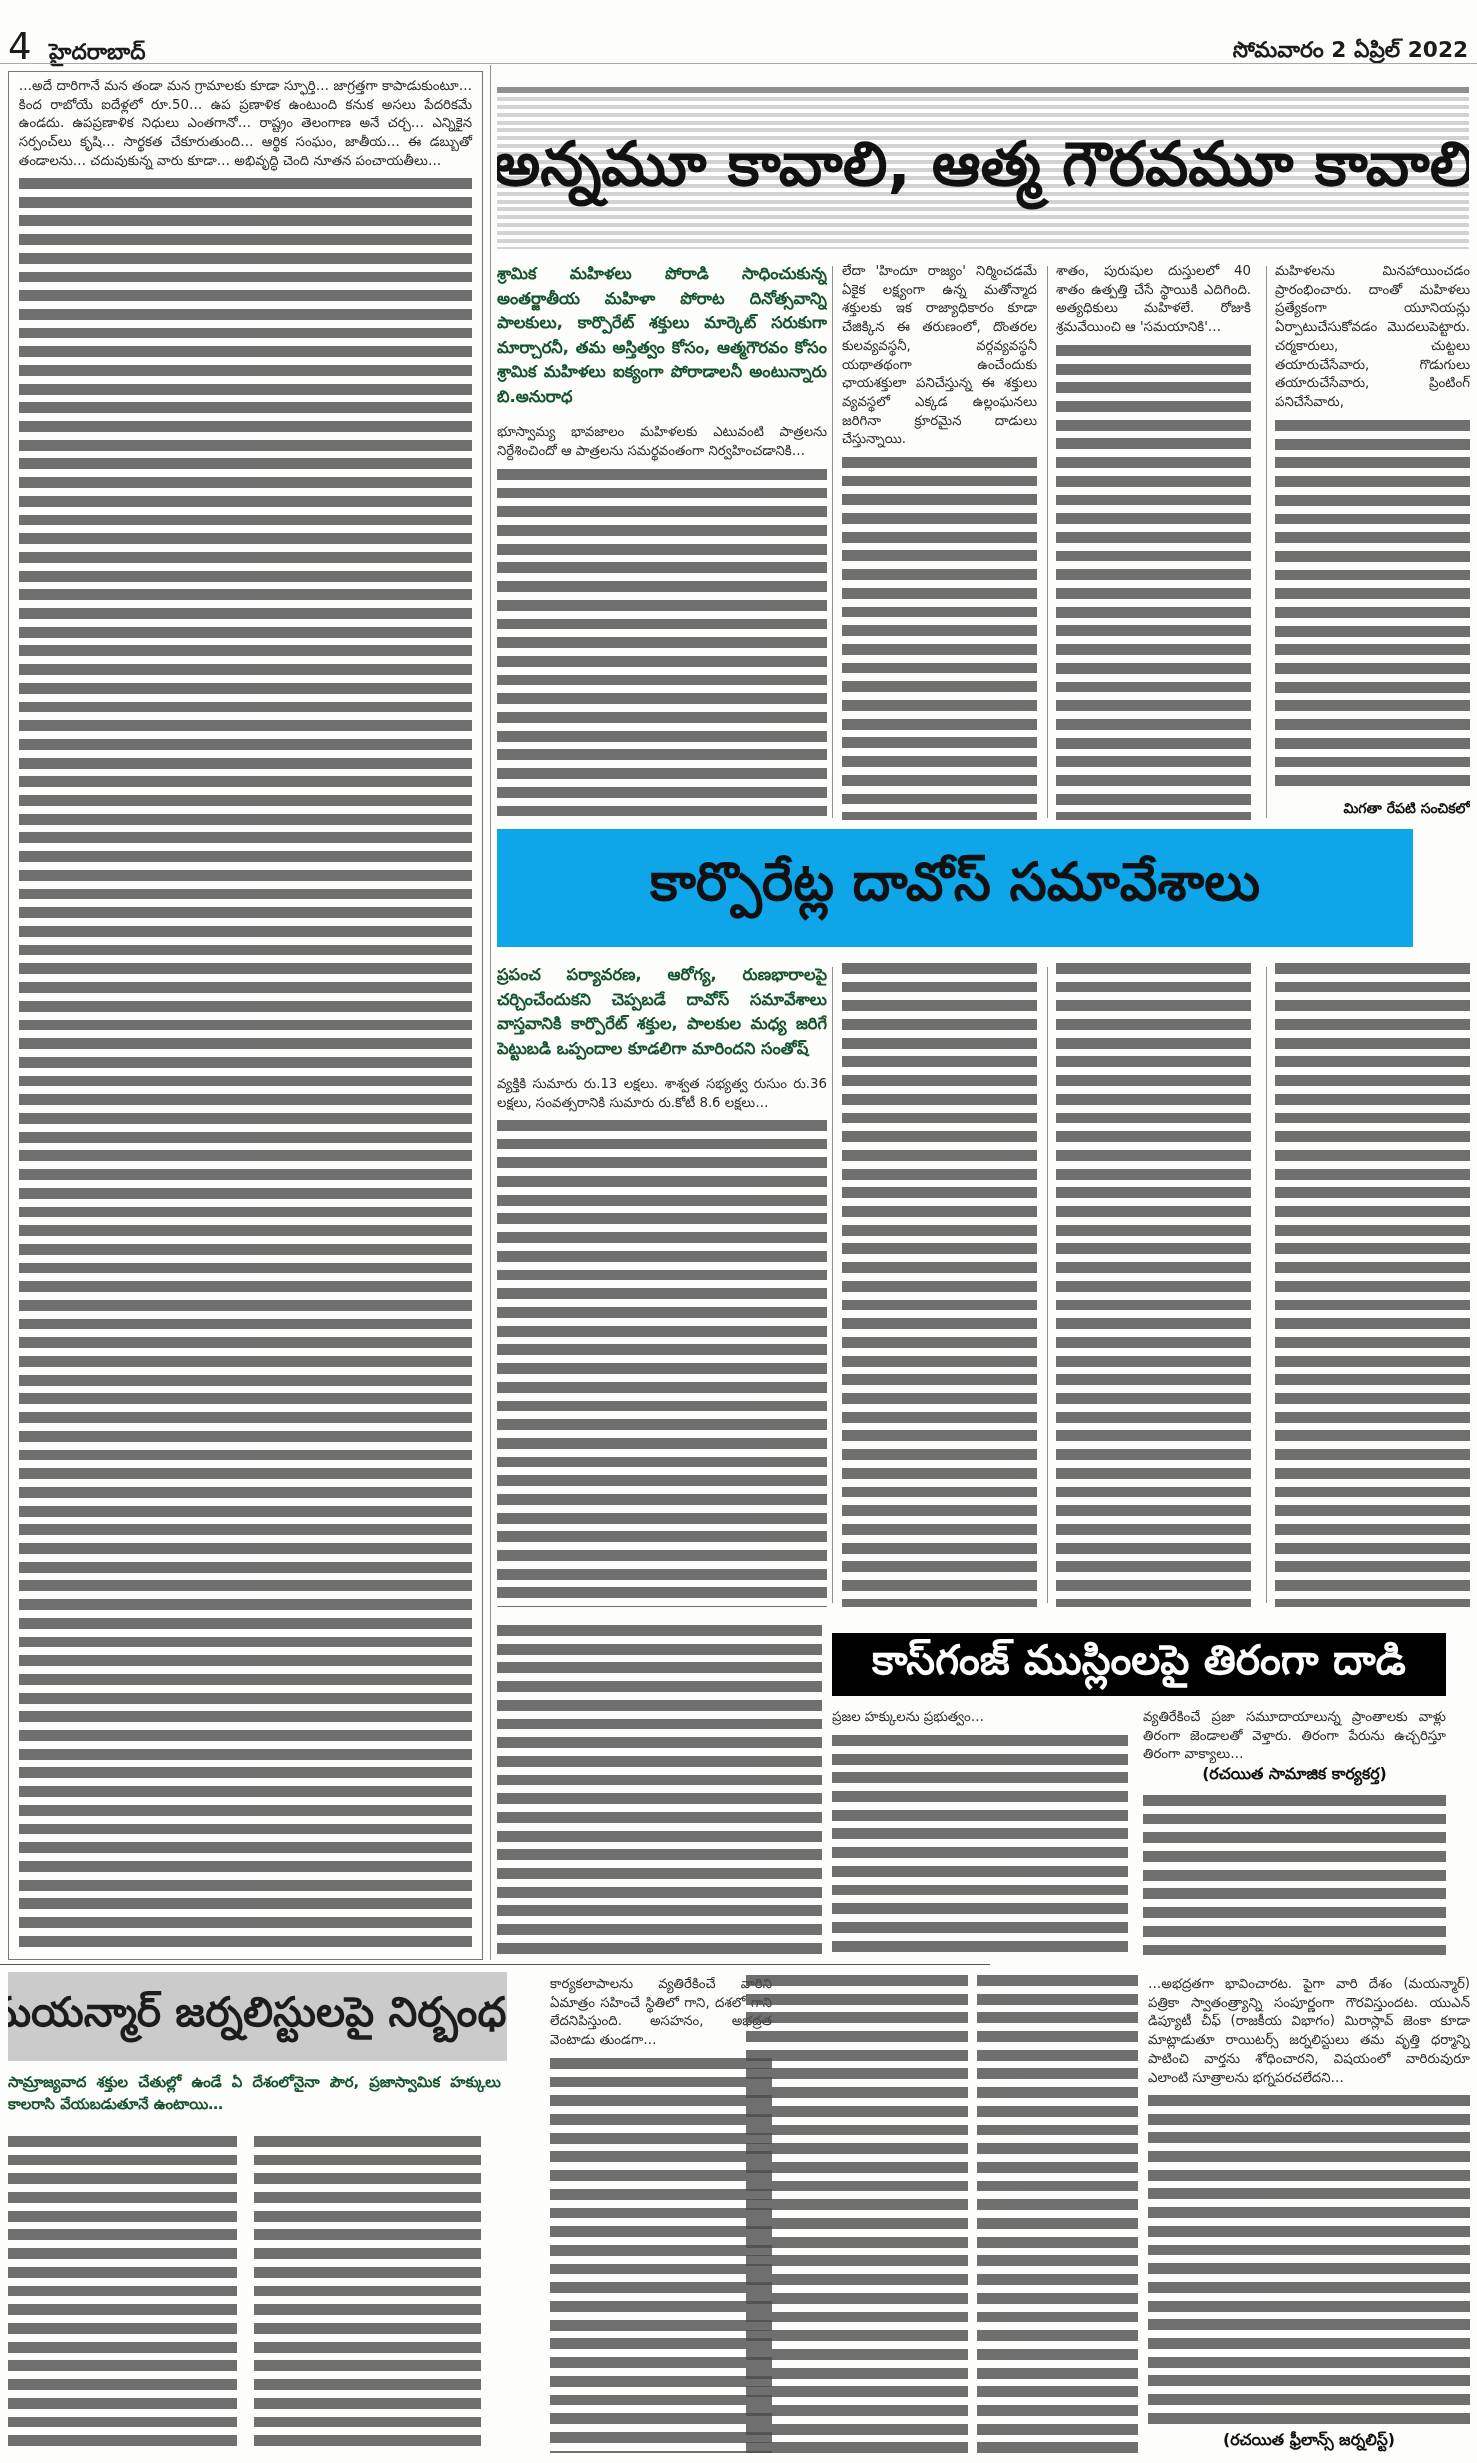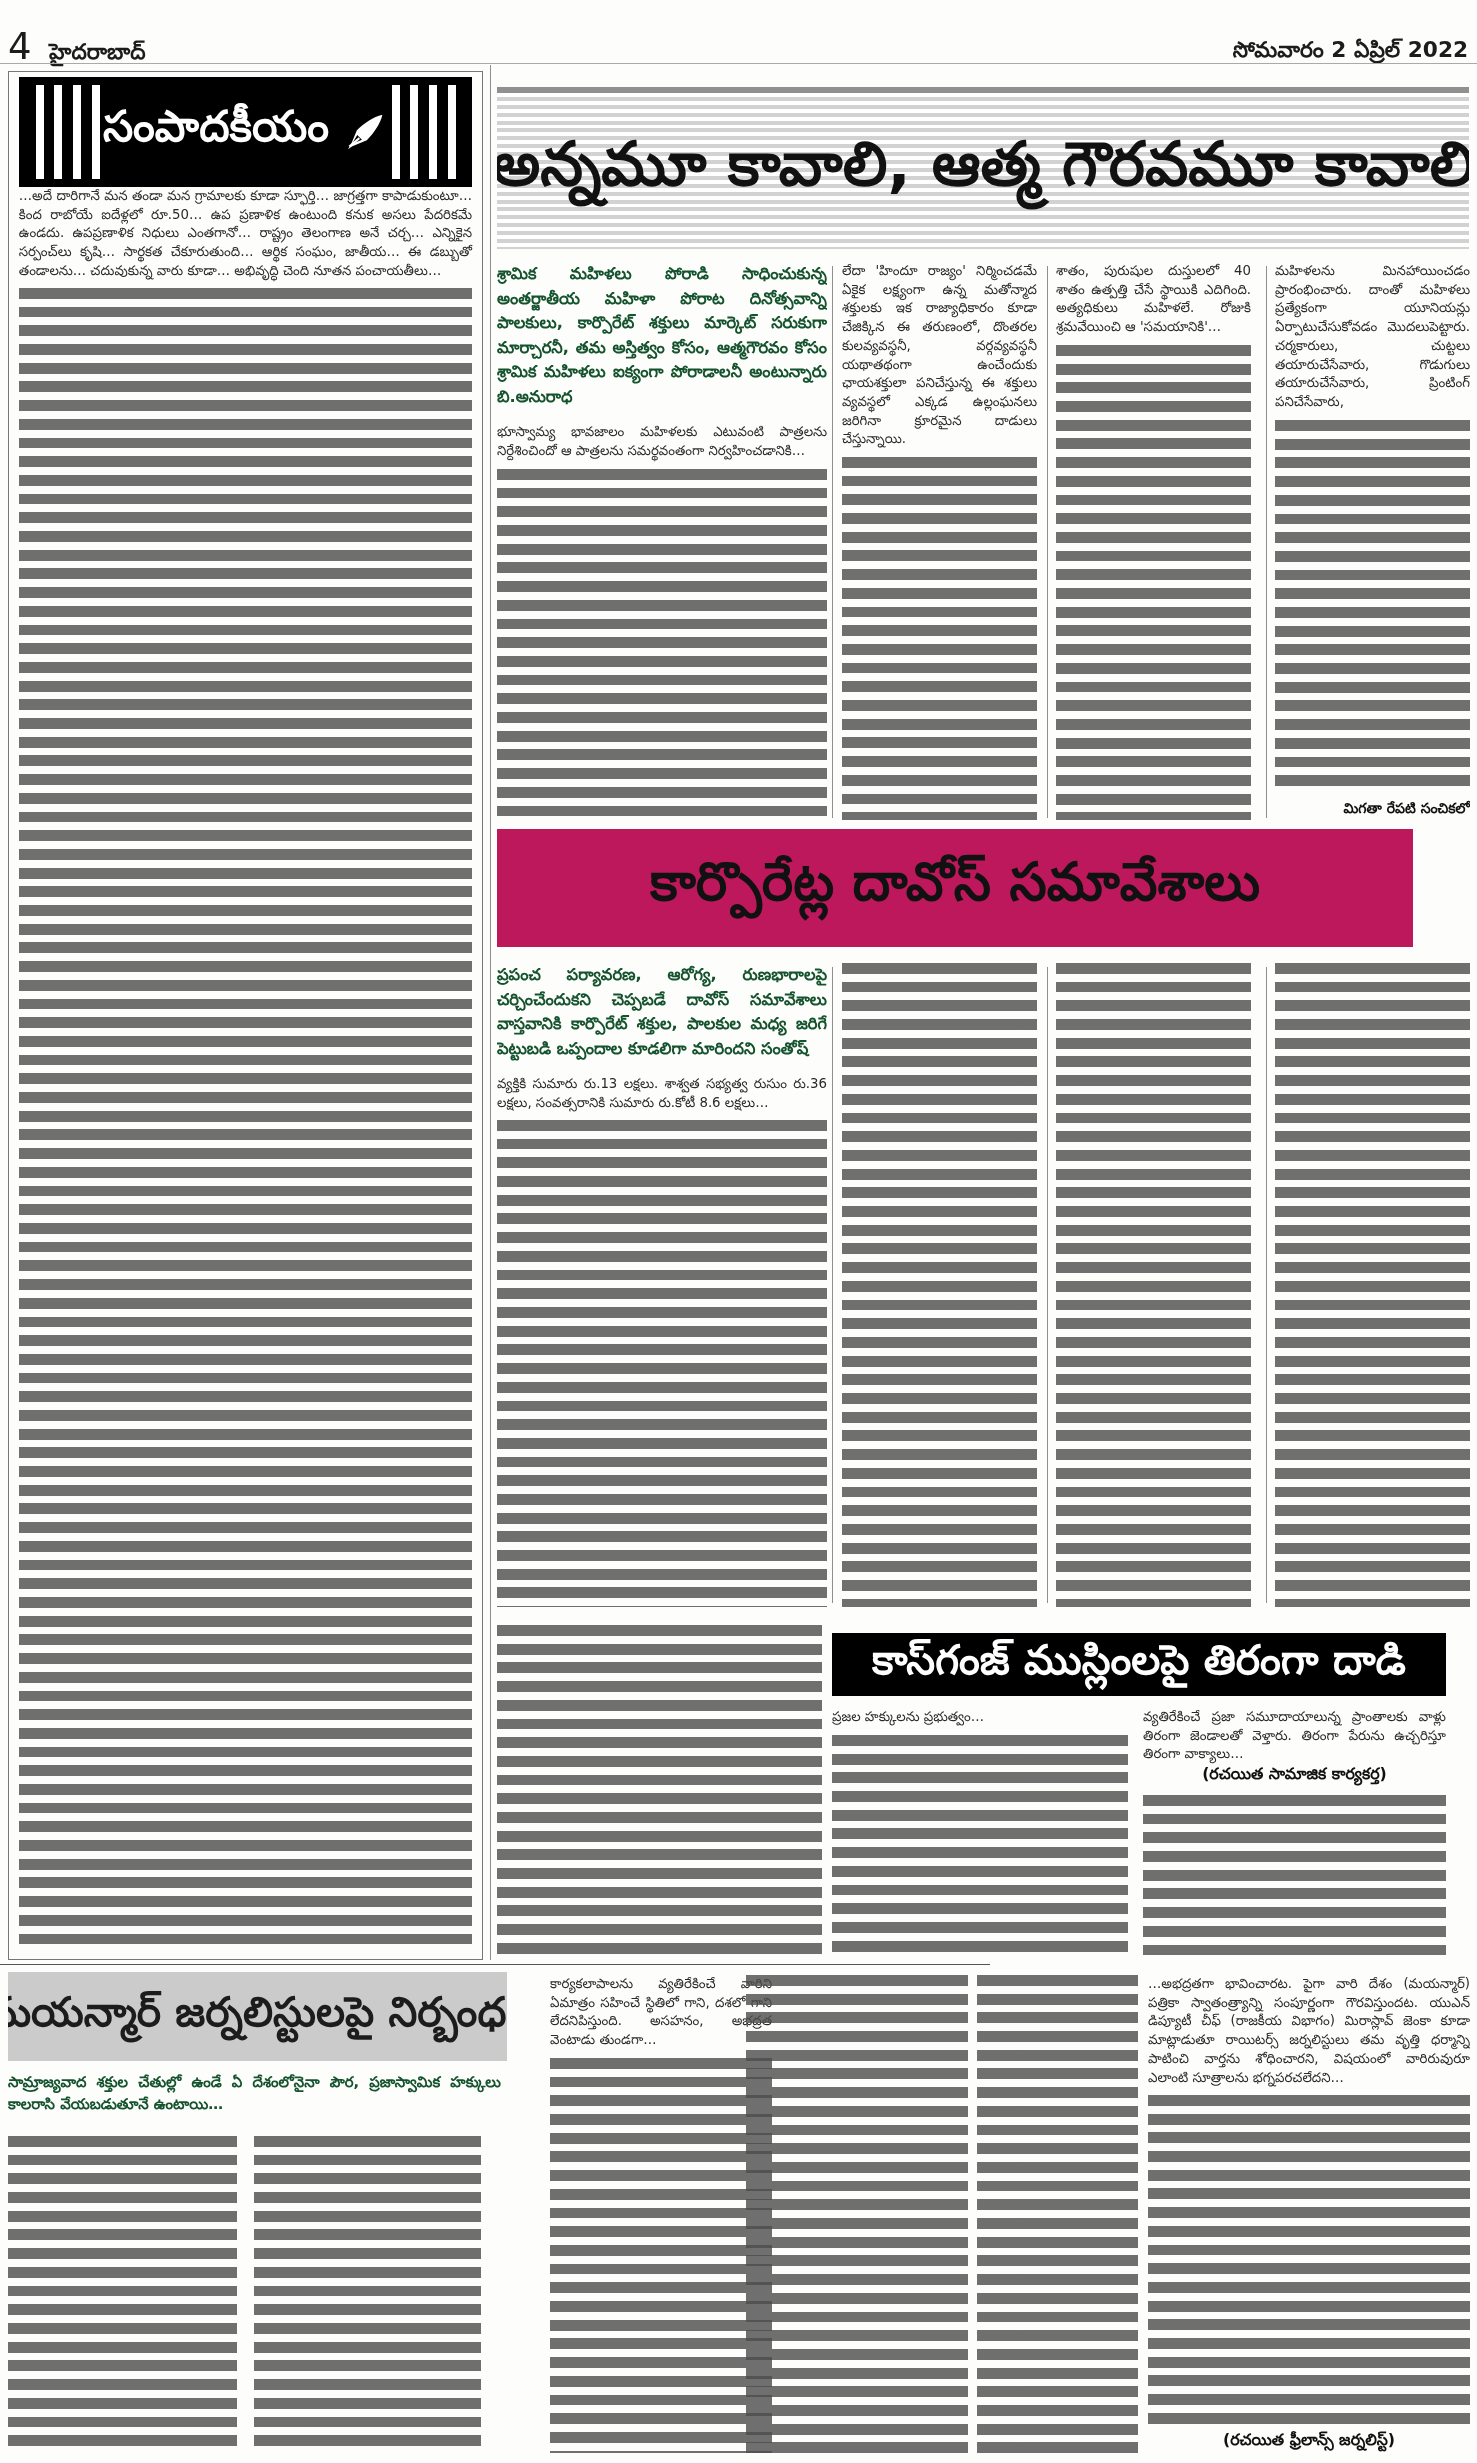--- a/index.html
+++ b/index.html
@@ -22,21 +22,21 @@
   .ed-title{color:#fff;font-size:43px;font-weight:bold;z-index:1;white-space:nowrap;}
   .ed-headline{font-size:37px;font-weight:bold;line-height:1.2;margin:15.8px 2px 11.8px 2px;white-space:nowrap;overflow:hidden;flex:none;}
   .bodytext{font-size:13.3px;line-height:18.7px;text-align:justify;color:#2a2a2a;margin:0;}
   .fill{flex:1;margin-top:7.9px;opacity:.8;
       background:repeating-linear-gradient(180deg,#4c4c4c 0 10.8px,transparent 10.8px 18.7px);}
   .fillfixed{opacity:.8;background:repeating-linear-gradient(180deg,#4c4c4c 0 10.8px,transparent 10.8px 18.7px);}
 
   
   .band-striped{background:repeating-linear-gradient(180deg,#ffffff 0 3.9px,#d2d2d2 3.9px 7.9px);
       border-top:6.9px solid #909090;display:flex;align-items:center;justify-content:center;overflow:hidden;}
-  .band-gray{background:#be185d;display:flex;align-items:center;justify-content:center;overflow:hidden;}
+  .band-gray{background:#0ea5e9;display:flex;align-items:center;justify-content:center;overflow:hidden;}
   .band-black{background:#000;display:flex;align-items:center;justify-content:center;overflow:hidden;}
   .hl-xl{font-size:61px;font-weight:bold;white-space:nowrap;color:#111;}
   .hl-lg{font-size:53px;font-weight:bold;white-space:nowrap;color:#111;}
   .hl-md{font-size:41px;font-weight:bold;white-space:nowrap;}
   .hl-white{color:#fff;}
 
   .col{display:flex;flex-direction:column;overflow:hidden;}
   .lede{font-size:16.3px;line-height:24.6px;font-weight:bold;text-align:justify;color:#14532d;margin:0 0 13.8px 0;}
   .credit{font-size:15.8px;font-weight:bold;text-align:center;color:#111;margin-top:0;flex:none;}
   .ending{font-size:14px;font-weight:bold;text-align:right;color:#111;margin-top:7.9px;flex:none;}
@@ -45,30 +45,20 @@
 <body>
 
 <div id="page">
 
   <div class="abs hdr-num" style="left:7.9px;top:27.6px;">4</div>
   <div class="abs hdr-city" style="left:49px;top:39px;">హైదరాబాద్</div>
   <div class="abs hdr-date" style="right:9.9px;top:37px;">సోమవారం 2 ఏప్రిల్ 2022</div>
   <div class="abs rule-h" style="left:0;top:63px;width:1478px;height:1px;background:#aaa;"></div>
 
   <div class="abs editorial" style="left:7.9px;top:71px;width:475px;height:1889px;">
-    <div class="ed-banner">
-      <span class="ed-title">సంపాదకీయం</span>
-      <span style="z-index:1;display:inline-flex;">
-        <svg width="45" height="45" viewBox="0 0 24 24">
-          <path fill="#fff" d="M21 3c-4.8 1-10 4.7-13.6 8.3L4.2 19l-1.6 2.4 2.4-1.6 7.7-3.2C16.3 13 20 7.8 21 3z"></path>
-          <path fill="#000" d="M7.6 13.9l2.5 2.5-4 1.6-.6-.6 2.1-3.5z"></path>
-          <rect x="3" y="19.6" width="7" height="1.1" transform="rotate(-40 3 19.6)" fill="#fff"></rect>
-        </svg>
-      </span>
-    </div>
     <p class="bodytext">…అదే దారిగానే మన తండా మన గ్రామాలకు కూడా స్ఫూర్తి… జాగ్రత్తగా కాపాడుకుంటూ… కింద రాబోయే ఐదేళ్లలో రూ.50… ఉప ప్రణాళిక ఉంటుంది కనుక అసలు పేదరికమే ఉండదు. ఉపప్రణాళిక నిధులు ఎంతగానో… రాష్ట్రం తెలంగాణ అనే చర్చ… ఎన్నికైన సర్పంచ్‌లు కృషి… సార్థకత చేకూరుతుంది… ఆర్థిక సంఘం, జాతీయ… ఈ డబ్బుతో తండాలను… చదువుకున్న వారు కూడా… అభివృద్ధి చెంది నూతన పంచాయతీలు…</p>
     <div class="fill"></div>
   </div>
 
   <div class="abs vrule" style="left:490px;top:65px;height:1895px;"></div>
 
   <div class="abs band-striped" style="left:497px;top:87px;width:972px;height:162px;">
     <span class="hl-xl">అన్నమూ కావాలి, ఆత్మ గౌరవమూ కావాలి</span>
   </div>
 

